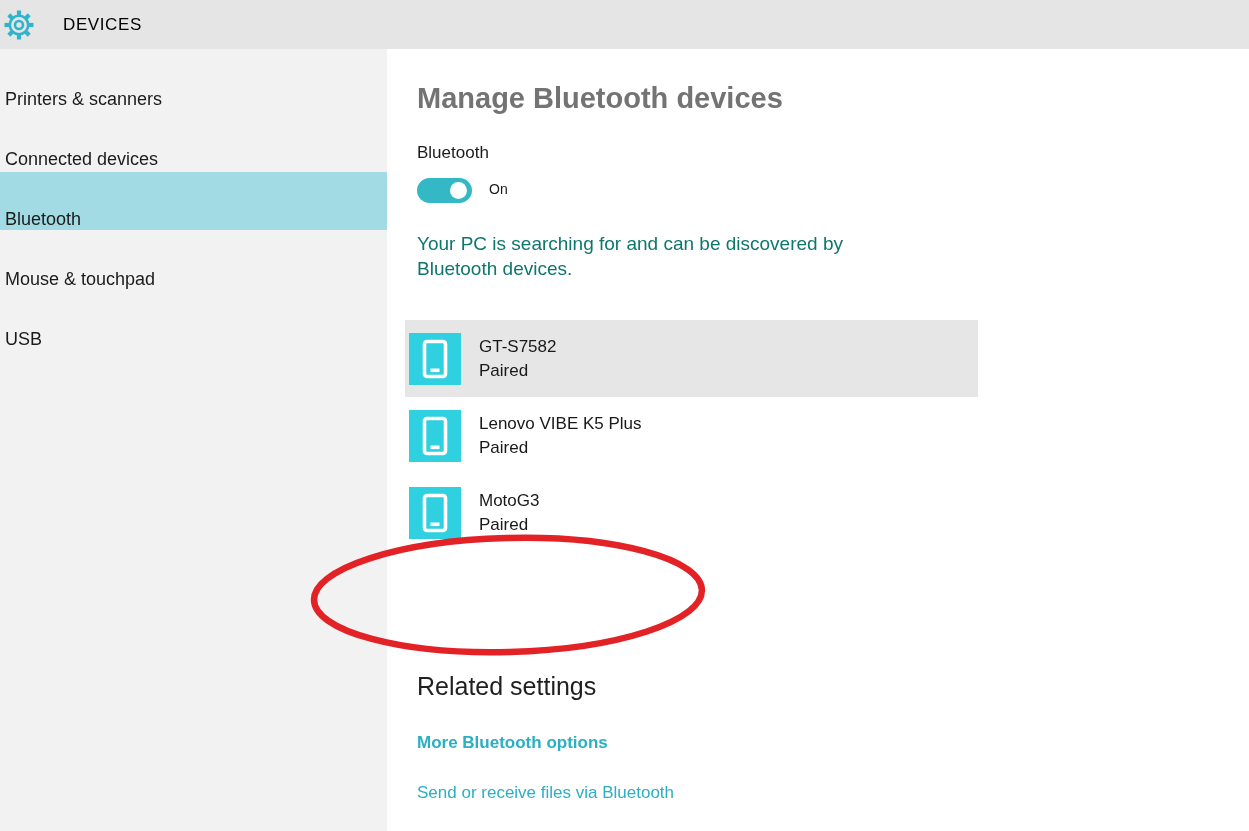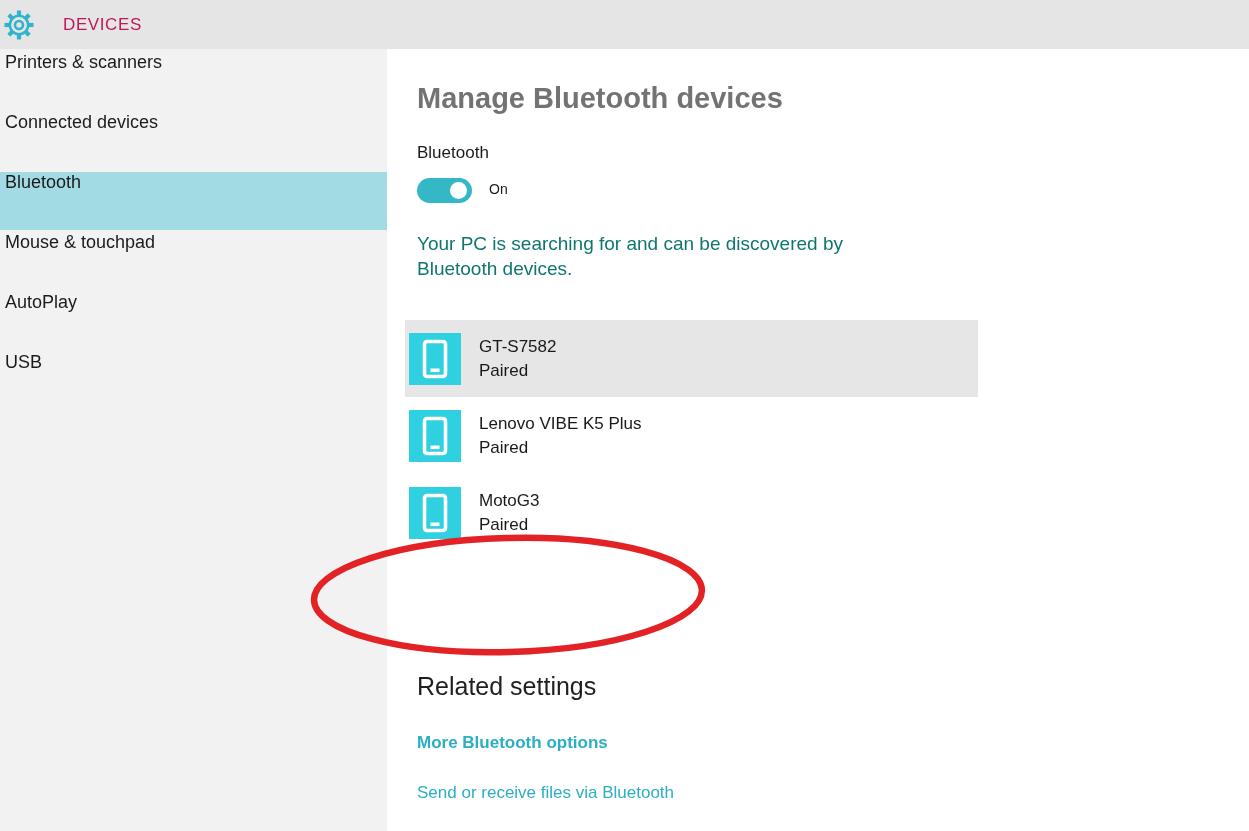--- a/index.html
+++ b/index.html
@@ -9,30 +9,30 @@
     font-family:"Liberation Sans", sans-serif; color:#1b1b1b;
   }
 
   
   .topbar {
     position:absolute; left:0; top:0; width:1249px; height:49px;
     background:#e5e5e5; display:flex; align-items:center;
   }
   .topbar .gear { margin-left:3px; width:32px; height:32px; }
   .topbar .apptitle {
-    margin-left:28px; font-size:17px; letter-spacing:0.6px; color:#be185d;
+    margin-left:28px; font-size:17px; letter-spacing:0.6px; color:#000000;
   }
 
   
   .sidebar {
     position:absolute; left:0; top:49px; width:387px; height:782px;
     background:#f2f2f2; padding-top:3px;
   }
   .nav-item {
-    height:58px; margin-bottom:2px; display:flex; align-items:flex-start;
+    height:58px; margin-bottom:2px; display:flex; align-items:flex-end;
     padding-left:5px; font-size:18px; color:#1b1b1b; cursor:default;
   }
   .nav-item.selected { background:#a3dbe5; }
 
   
   .main { position:absolute; left:387px; top:49px; right:0; bottom:0; background:#ffffff; }
 
   .page-title {
     position:absolute; left:417px; top:82px;
     font-size:29px; font-weight:700; color:#737373;
@@ -108,23 +108,20 @@
   <div class="nav-item">
       <span>Connected devices</span>
     </div>
   <div class="nav-item selected">
       <span>Bluetooth</span>
     </div>
   <div class="nav-item">
       <span>Mouse &amp; touchpad</span>
     </div>
   <div class="nav-item">
-      <span>AutoPlay</span>
-    </div>
-  <div class="nav-item">
       <span>USB</span>
     </div>
 </div>
 
 <div class="main"></div>
 
 <div class="page-title">Manage Bluetooth devices</div>
 <div class="bt-label">Bluetooth</div>
 
 <div class="toggle">

